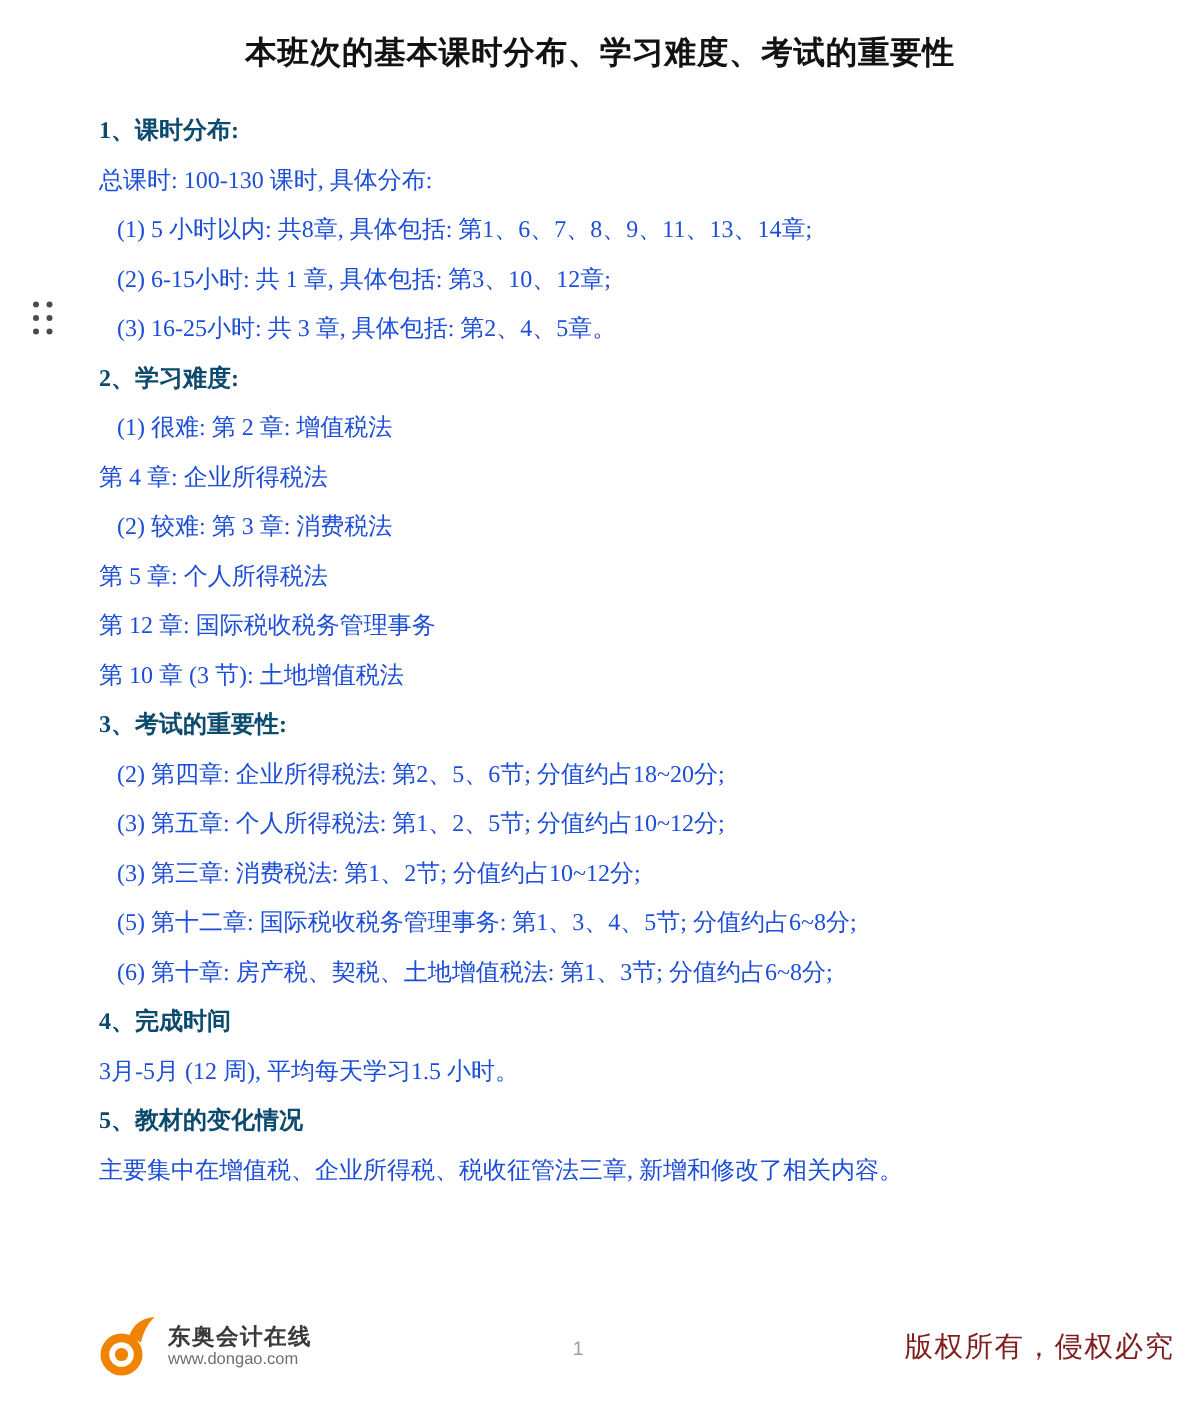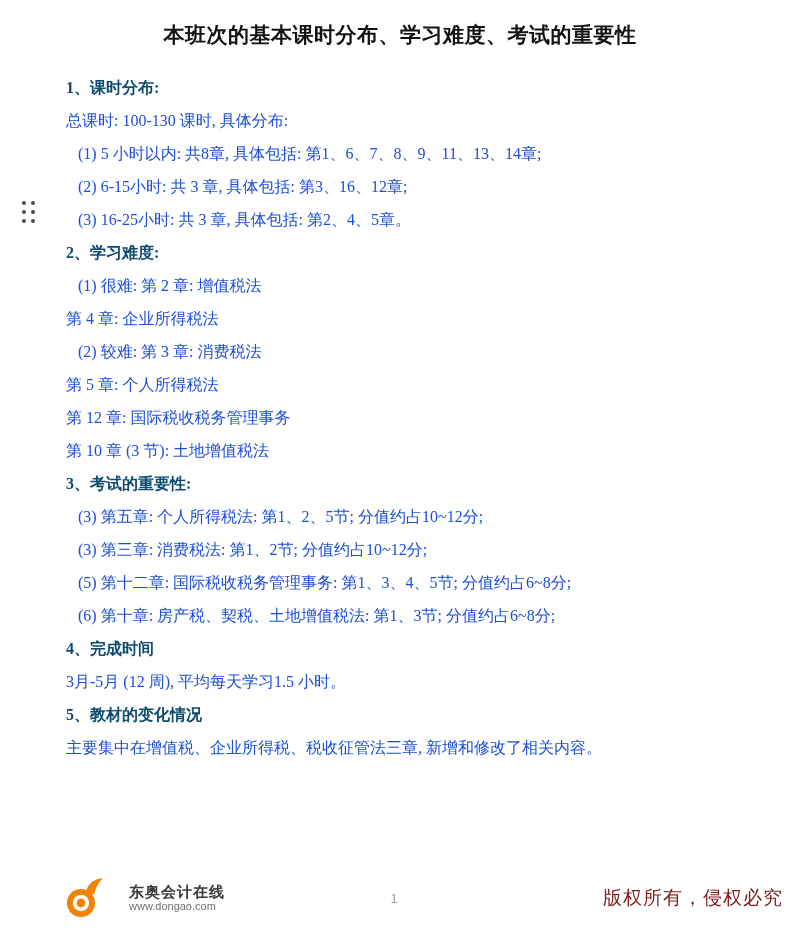--- a/index.html
+++ b/index.html
@@ -74,21 +74,21 @@
     height: 78px;
     display: flex;
     align-items: center;
     justify-content: space-between;
     padding: 0 17px 0 64px;
     box-sizing: border-box;
   }
   .brand {
     display: flex;
     align-items: center;
-    gap: 25px;
+    gap: 8px;
   }
   .brand-text .brand-name {
     font-family: "Liberation Sans", "DejaVu Sans", sans-serif;
     font-size: 15px;
     font-weight: bold;
     color: #3a3a3a;
     letter-spacing: 1px;
     line-height: 17px;
   }
   .brand-text .brand-url {
@@ -115,30 +115,31 @@
 <body>
 
 <div class="page">
 
   <h1 class="doc-title">本班次的基本课时分布、学习难度、考试的重要性</h1>
 
   <div class="content">
     <div class="line heading">1、课时分布:</div>
     <div class="line body">总课时: 100-130 课时, 具体分布:</div>
     <div class="line item">(1) 5 小时以内: 共8章, 具体包括: 第1、6、7、8、9、11、13、14章;</div>
-    <div class="line item">(2) 6-15小时: 共 3 章, 具体包括: 第3、16、12章;</div>
+    <div class="line item">(2) 6-15小时: 共 1 章, 具体包括: 第3、10、12章;</div>
     <div class="line item">(3) 16-25小时: 共 3 章, 具体包括: 第2、4、5章。</div>
     <div class="line heading">2、学习难度:</div>
     <div class="line item">(1) 很难: 第 2 章: 增值税法</div>
     <div class="line body">第 4 章: 企业所得税法</div>
     <div class="line item">(2) 较难: 第 3 章: 消费税法</div>
     <div class="line body">第 5 章: 个人所得税法</div>
     <div class="line body">第 12 章: 国际税收税务管理事务</div>
     <div class="line body">第 10 章 (3 节): 土地增值税法</div>
     <div class="line heading">3、考试的重要性:</div>
+    <div class="line item">(2) 第四章: 企业所得税法: 第2、5、6节; 分值约占18~20分;</div>
     <div class="line item">(3) 第五章: 个人所得税法: 第1、2、5节; 分值约占10~12分;</div>
     <div class="line item">(3) 第三章: 消费税法: 第1、2节; 分值约占10~12分;</div>
     <div class="line item">(5) 第十二章: 国际税收税务管理事务: 第1、3、4、5节; 分值约占6~8分;</div>
     <div class="line item">(6) 第十章: 房产税、契税、土地增值税法: 第1、3节; 分值约占6~8分;</div>
     <div class="line heading">4、完成时间</div>
     <div class="line body">3月-5月 (12 周), 平均每天学习1.5 小时。</div>
     <div class="line heading">5、教材的变化情况</div>
     <div class="line body">主要集中在增值税、企业所得税、税收征管法三章, 新增和修改了相关内容。</div>
   </div>
 

